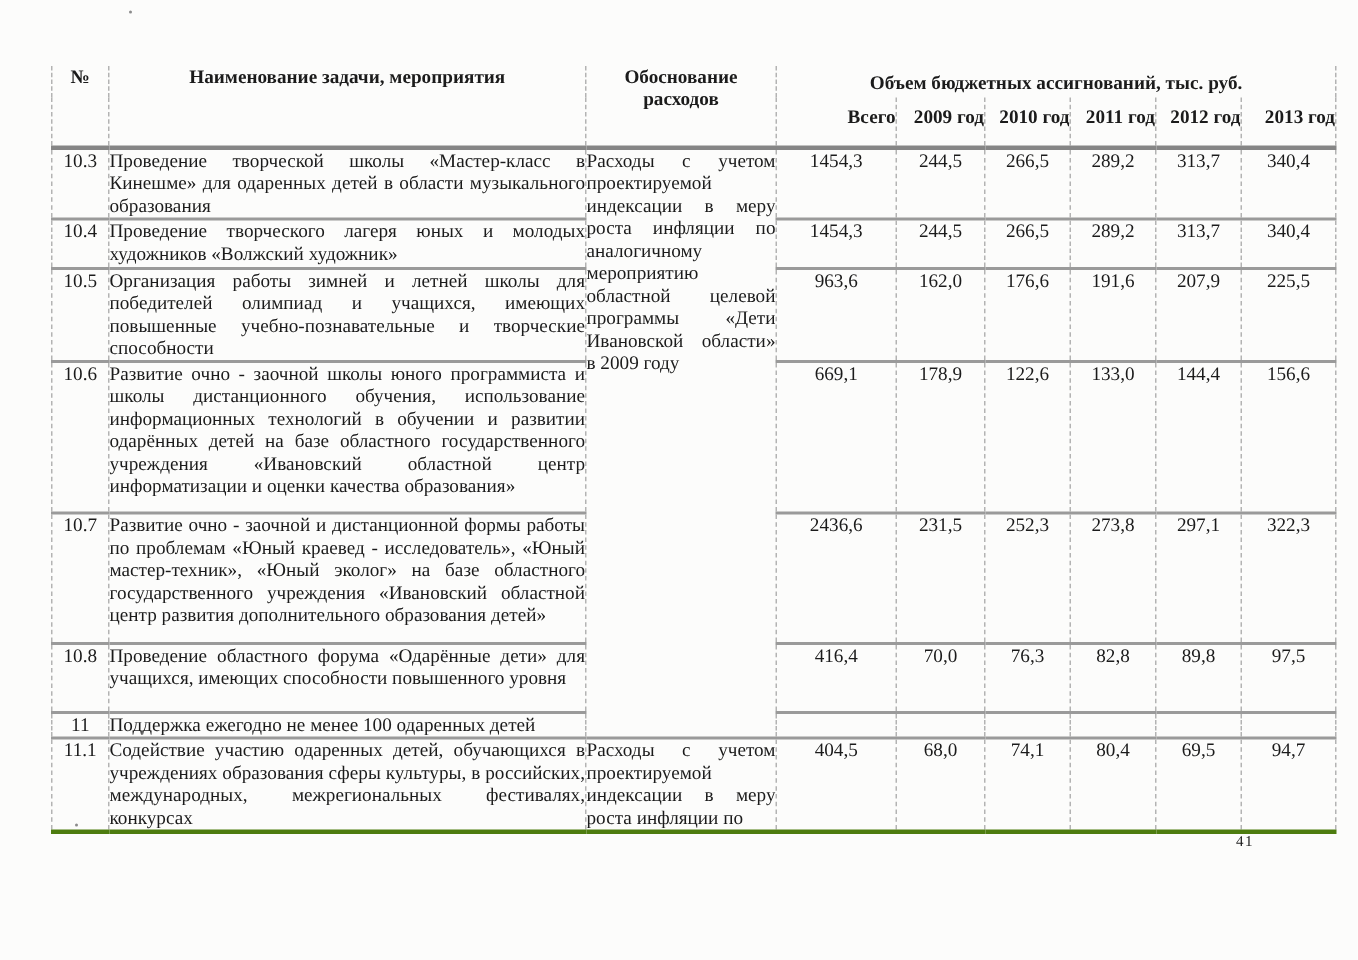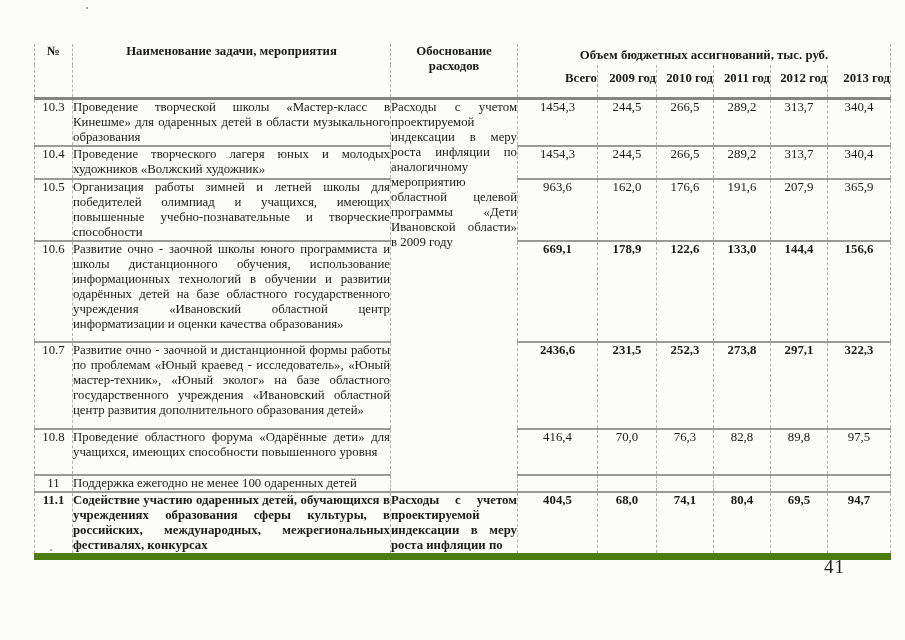--- a/index.html
+++ b/index.html
@@ -40,37 +40,37 @@
   thead tr.h1 th[rowspan], thead tr.h2 th { border-bottom: 3px solid #858585; }
   thead th.group { border-bottom: none; }
 
   
   tbody td { border-top: 2px solid #9a9a9a; }
   tbody td.just { vertical-align: top; }
   td.num { text-align: center; padding-top: 1px; margin-left: 20px; }
   td.task { text-align: justify; padding: 1px 6px 1px 8px; }
   td.just { text-align: justify; padding: 2px 5px 1px 7px; margin-left: 40px; }
   td.val { text-align: center; padding-top: 2px; }
-  tr.boldvals td.val { font-weight: bold; }
+  tr.boldvals td.val { font-weight: normal; }
 
   tr.r103 { height: 47px; }
   tr.r104 { height: 33px; }
   tr.r105 { height: 59px; }
   tr.r106 { height: 101px; }
   tr.r107 { height: 87px; }
   tr.r108 { height: 46px; }
   tr.r11  { height: 15px; }
   tr.r111 { height: 58px; }
-  tr.r111 td { border-bottom: 7px solid #4d7c0f; font-weight: bold; }
+  tr.r111 td { border-bottom: 3px solid #4d7c0f; }
 
   .pageno {
     position: absolute;
     left: 824px;
     top: 556px;
-    font-size: 19px;
+    font-size: 10px;
     letter-spacing: 1px;
   }
   .speck { position: absolute; background: #8b8b8b; border-radius: 50%; }
   .speck1 { left: 86px; top: 7px; width: 2px; height: 2px; }
   .speck2 { left: 50px; top: 549px; width: 2px; height: 2px; }
 </style>
 </head>
 <body>
 
 <div class="page">
@@ -126,21 +126,21 @@
         <td class="val lastcol">340,4</td>
       </tr>
       <tr class="r105">
         <td class="num">10.5</td>
         <td class="task">Организация работы зимней и летней школы для победителей олимпиад и учащихся, имеющих повышенные учебно-познавательные и творческие способности</td>
         <td class="val">963,6</td>
         <td class="val">162,0</td>
         <td class="val">176,6</td>
         <td class="val">191,6</td>
         <td class="val">207,9</td>
-        <td class="val lastcol">365,9</td>
+        <td class="val lastcol">225,5</td>
       </tr>
       <tr class="r106 boldvals">
         <td class="num">10.6</td>
         <td class="task">Развитие очно - заочной школы юного программиста и школы дистанционного обучения, использование информационных технологий в обучении и развитии одарённых детей на базе областного государственного учреждения «Ивановский областной центр информатизации и оценки качества образования»</td>
         <td class="val">669,1</td>
         <td class="val">178,9</td>
         <td class="val">122,6</td>
         <td class="val">133,0</td>
         <td class="val">144,4</td>
         <td class="val lastcol">156,6</td>

